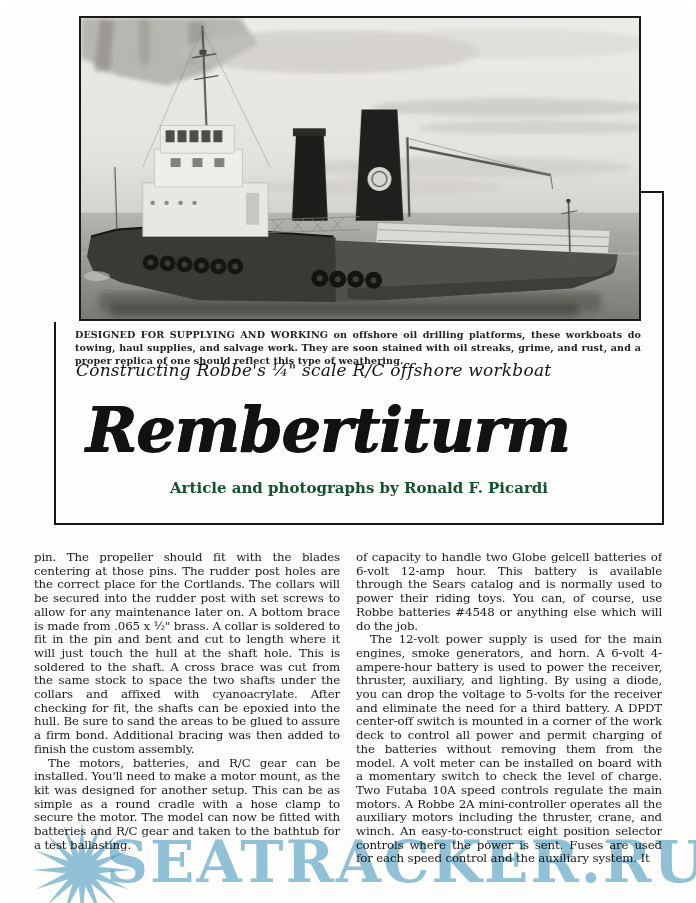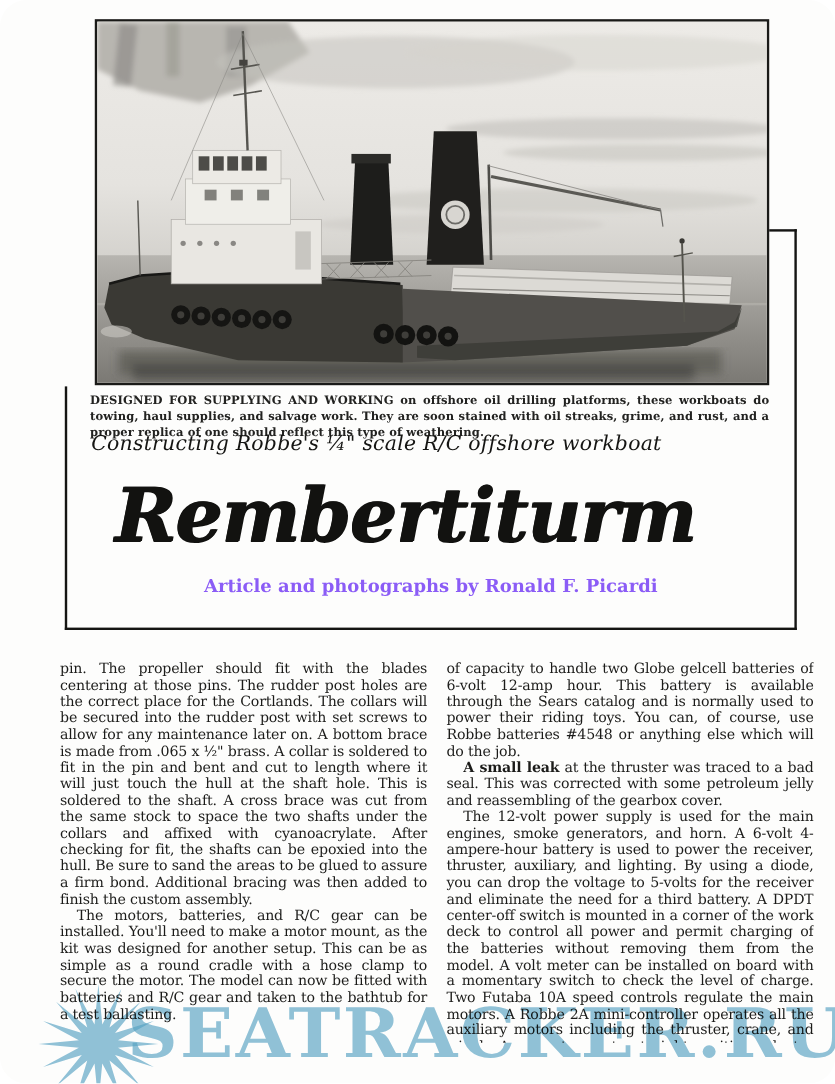--- a/index.html
+++ b/index.html
@@ -31,29 +31,28 @@
   .kicker {
     position:absolute; left:76px; top:360px; width:560px;
     font-style:italic; font-size:17px; color:#151513; letter-spacing:0.2px;
   }
   .headline {
     position:absolute; left:55px; top:390px; width:545px; text-align:center;
     font-size:62px; line-height:80px; font-weight:bold; font-style:italic;
     color:#121210; letter-spacing:-1px;
     text-shadow:1px 0 0 #121210, 0 0.5px 0 #121210;
     white-space:nowrap;
-    margin-left:10px;
   }
   .byline {
     position:absolute; left:55px; top:479px; width:608px; text-align:center;
-    font-size:15px; font-weight:bold; color:#8b5cf6;
+    font-size:15px; font-weight:bold; color:#14532d;
   }
   
   .columns {
-    position:absolute; left:50px; top:551px; width:628px; height:318px;
+    position:absolute; left:34px; top:551px; width:628px; height:318px;
     display:flex; gap:16px; overflow:hidden;
   }
   .col { width:306px; font-size:11.8px; line-height:13.7px; text-align:justify;
          letter-spacing:-0.15px; color:#1b1b19; }
   .col p { margin:0; }
   .col p.indent { text-indent:14px; }
   
   .footer {
     position:absolute; left:50px; top:872px; width:628px;
     display:flex; justify-content:space-between;
@@ -242,21 +241,20 @@
   <div class="byline">Article and photographs by Ronald F. Picardi</div>
 
   <div class="columns">
     <div class="col">
       <p>pin. The propeller should fit with the blades centering at those pins. The rudder post holes are the correct place for the Cortlands. The collars will be secured into the rudder post with set screws to allow for any maintenance later on. A bottom brace is made from .065 x ½" brass. A collar is soldered to fit in the pin and bent and cut to length where it will just touch the hull at the shaft hole. This is soldered to the shaft. A cross brace was cut from the same stock to space the two shafts under the collars and affixed with cyanoacrylate. After checking for fit, the shafts can be epoxied into the hull. Be sure to sand the areas to be glued to assure a firm bond. Additional bracing was then added to finish the custom assembly.</p>
       <p class="indent">The motors, batteries, and R/C gear can be installed. You'll need to make a motor mount, as the kit was designed for another setup. This can be as simple as a round cradle with a hose clamp to secure the motor. The model can now be fitted with batteries and R/C gear and taken to the bathtub for a test ballasting.</p>
 
     </div>
     <div class="col">
       <p>of capacity to handle two Globe gelcell batteries of 6-volt 12-amp hour. This battery is available through the Sears catalog and is normally used to power their riding toys. You can, of course, use Robbe batteries #4548 or anything else which will do the job.</p>
-      <p class="indent"><b>A small leak</b><span> at the thruster was traced to a bad seal. This was corrected with some petroleum jelly and reassembling of the gearbox cover.</span></p>
       <p class="indent">The 12-volt power supply is used for the main engines, smoke generators, and horn. A 6-volt 4-ampere-hour battery is used to power the receiver, thruster, auxiliary, and lighting. By using a diode, you can drop the voltage to 5-volts for the receiver and eliminate the need for a third battery. A DPDT center-off switch is mounted in a corner of the work deck to control all power and permit charging of the batteries without removing them from the model. A volt meter can be installed on board with a momentary switch to check the level of charge. Two Futaba 10A speed controls regulate the main motors. A Robbe 2A mini-controller operates all the auxiliary motors including the thruster, crane, and winch. An easy-to-construct eight position selector controls where the power is sent. Fuses are used for each speed control and the auxiliary system. It</p>
     </div>
   </div>
 
 
   <div class="watermark">
     <svg class="wm-star" viewBox="0 0 100 100">
       <polygon fill="#58a4c6" points="98,50 65.7,53.1 94.3,68.4 63.3,58.9 83.9,83.9 58.9,63.3 68.4,94.3 53.1,65.7 50,98 46.9,65.7 31.6,94.3 41.1,63.3 16.1,83.9 36.7,58.9 5.7,68.4 34.3,53.1 2,50 34.3,46.9 5.7,31.6 36.7,41.1 16.1,16.1 41.1,36.7 31.6,5.7 46.9,34.3 50,2 53.1,34.3 68.4,5.7 58.9,36.7 83.9,16.1 63.3,41.1 94.3,31.6 65.7,46.9"></polygon>
     </svg>
     <div class="wm-text">SEATRACKER.RU</div>

